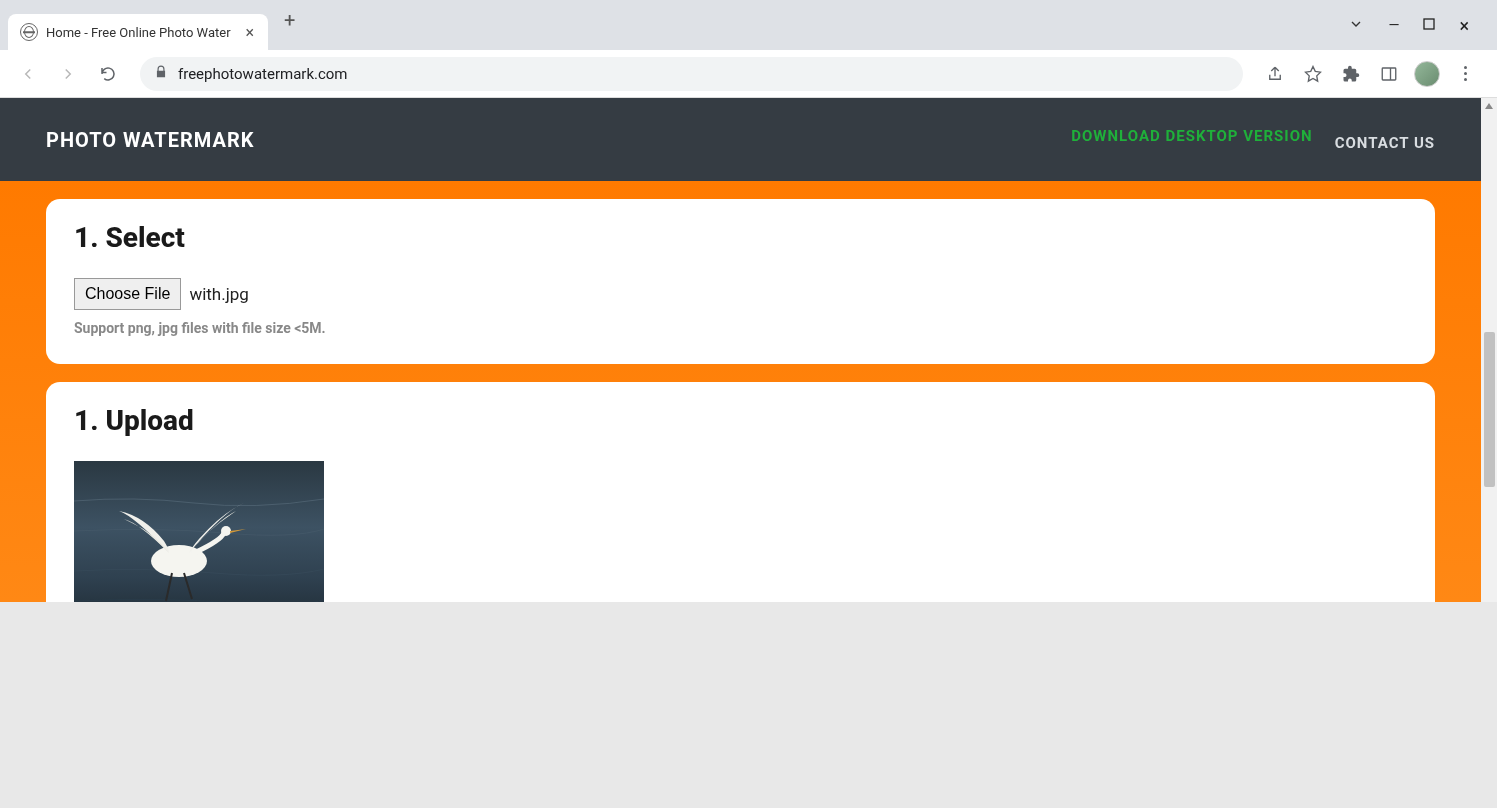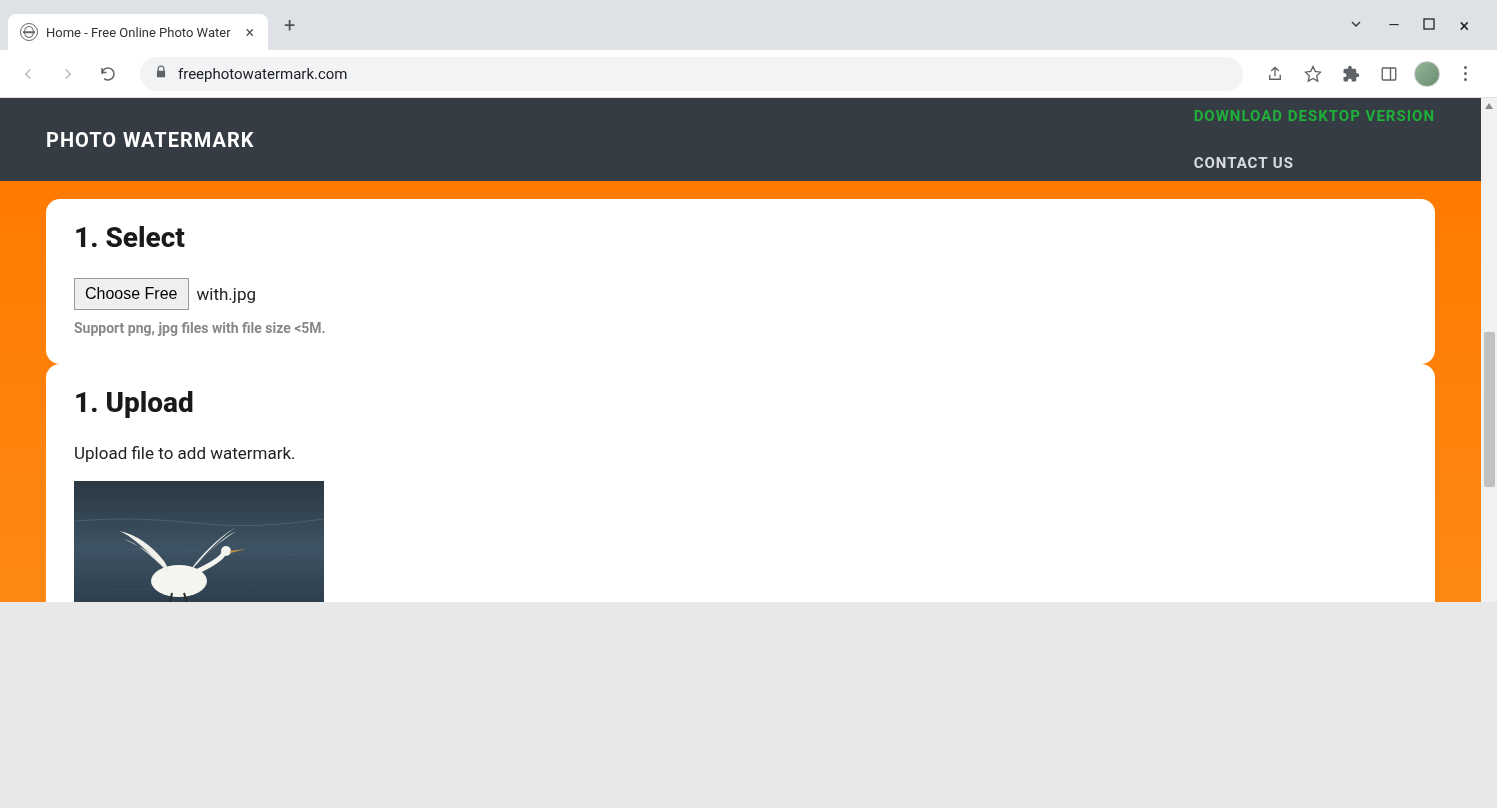--- a/index.html
+++ b/index.html
@@ -1,20 +1,20 @@
 <!DOCTYPE html>
 <html><head>
   <meta charset="utf-8">
   <style>
     * { margin: 0; padding: 0; box-sizing: border-box; }
     body { font-family: -apple-system, BlinkMacSystemFont, "Segoe UI", Roboto, sans-serif; background: #e8e8e8; width: 1497px; height: 808px; overflow: hidden; }
     
     
     .chrome-top { background: #dee1e6; height: 50px; display: flex; align-items: flex-end; }
-    .tab-strip { display: flex; align-items: center; padding-left: 8px; height: 100%; flex: 1; }
+    .tab-strip { display: flex; align-items: flex-start; padding-left: 8px; height: 100%; flex: 1; }
     .tab { background: #fff; border-radius: 8px 8px 0 0; height: 36px; min-width: 260px; display: flex; align-items: center; padding: 0 12px; gap: 8px; margin-top: 14px; }
     .tab-favicon { width: 18px; height: 18px; border: 1.5px solid #666; border-radius: 50%; position: relative; }
     .tab-favicon::before { content: ''; position: absolute; left: 2px; right: 2px; top: 50%; height: 1.5px; background: #666; transform: translateY(-50%); }
     .tab-favicon::after { content: ''; position: absolute; top: 2px; bottom: 2px; left: 50%; width: 8px; border: 1.5px solid #666; border-radius: 50%; transform: translateX(-50%); }
     .tab-title { font-size: 13px; color: #333; flex: 1; white-space: nowrap; overflow: hidden; text-overflow: ellipsis; }
     .tab-close { font-size: 16px; color: #555; cursor: pointer; padding: 0 2px; }
     .new-tab-btn { font-size: 20px; color: #555; padding: 8px 16px; cursor: pointer; }
     .window-controls { display: flex; gap: 24px; padding: 0 28px; align-items: center; height: 100%; }
     .win-ctrl { font-size: 14px; color: #222; cursor: pointer; }
     .chevron-ctrl svg { width: 16px; height: 16px; }
@@ -36,27 +36,27 @@
     
     .viewport { position: relative; height: 504px; overflow: hidden; background: #fff; }
     .scrollbar-vert { position: absolute; right: 0; top: 0; width: 16px; height: 100%; background: #f1f1f1; }
     .scroll-arrow { height: 16px; display:flex; align-items:center; justify-content:center; }
     .scroll-arrow svg { width:10px; height:10px; fill:#888; }
     .scroll-thumb { position: absolute; right: 2px; top: 234px; width: 11px; height: 155px; background: #c1c1c1; border-radius: 2px; }
     
     .page { margin-right: 16px; height: 100%; }
     .site-header { background: #353c43; height: 83px; display: flex; align-items: center; padding: 0 46px; justify-content: space-between; }
     .brand { color: #fff; font-size: 20px; font-weight: 700; letter-spacing: 1px; }
-    .site-nav { display: flex; gap: 22px; flex-direction: column; }
+    .site-nav { display: flex; gap: 22px; }
     .nav-link { text-transform: uppercase; font-size: 15px; font-weight: 700; letter-spacing: 1px; }
     .nav-link.green { color: #1fb03a; }
     .nav-link.white { color: #d9dde1; margin-top: 7px; }
     
     .orange-bg { background: linear-gradient(180deg,#ff7a00 0%, #ff8f1f 100%); min-height: 627px; padding: 18px 46px; }
-    .card { background: #fff; border-radius: 14px; padding: 22px 28px 28px; }
+    .card { background: #fff; border-radius: 14px; padding: 22px 28px 28px; margin-bottom: 18px; }
     .step-title { font-size: 28px; font-weight: 800; color: #1a1a1a; margin-bottom: 24px; }
     .file-row { display: flex; align-items: center; gap: 8px; margin-bottom: 10px; }
     .choose-file { border: 1px solid #999; background: #efefef; padding: 6px 10px; font-size: 16px; cursor: pointer; }
     .file-name { font-size: 17px; color: #222; }
     .support-text { font-size: 14px; color: #888; margin-top: 8px; font-weight: bold; }
     .upload-hint { font-size: 17px; color: #222; margin-bottom: 18px; }
     
     .preview-img { width: 250px; height: 166px; display:block; margin-bottom: 14px; }
     .upload-btn { background: #e6007e; color: #fff; border: none; width: 220px; height: 46px; font-size: 18px; cursor: pointer; margin-left: 4px; }
     
@@ -167,29 +167,28 @@
         <span class="nav-link green">DOWNLOAD DESKTOP VERSION</span>
         <span class="nav-link white">CONTACT US</span>
       </div>
     </div>
 
     <div class="orange-bg">
 
       <div class="card">
         <h2 class="step-title">1. Select</h2>
         <div class="file-row">
-          <button class="choose-file">Choose Free</button>
+          <button class="choose-file">Choose File</button>
           <span class="file-name">with.jpg</span>
         </div>
         <div class="support-text">Support png, jpg files with file size &lt;5M.</div>
       </div>
 
       <div class="card" style="padding-bottom:34px">
         <h2 class="step-title">1. Upload</h2>
-        <div class="upload-hint">Upload file to add watermark.</div>
         
         <svg class="preview-img" viewBox="0 0 250 166" preserveAspectRatio="none">
           <defs>
             <linearGradient id="water" x1="0" y1="0" x2="0" y2="1">
               <stop offset="0" stop-color="#2a3842"></stop>
               <stop offset="0.4" stop-color="#3d5263"></stop>
               <stop offset="0.7" stop-color="#2f4150"></stop>
               <stop offset="1" stop-color="#1e2a33"></stop>
             </linearGradient>
           </defs>

